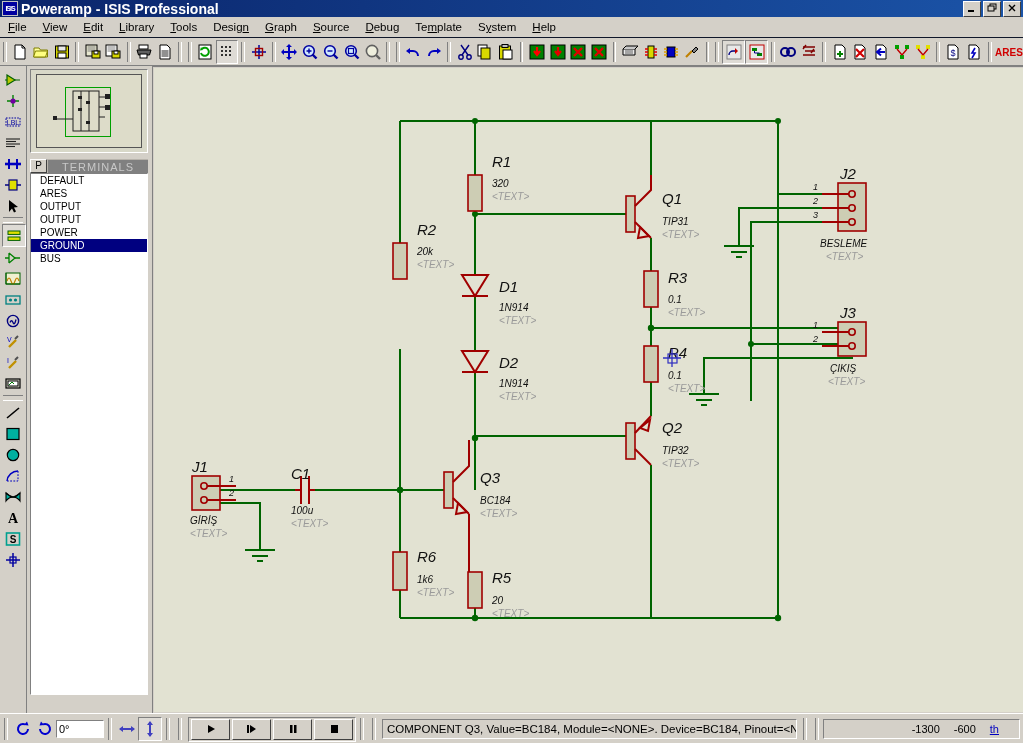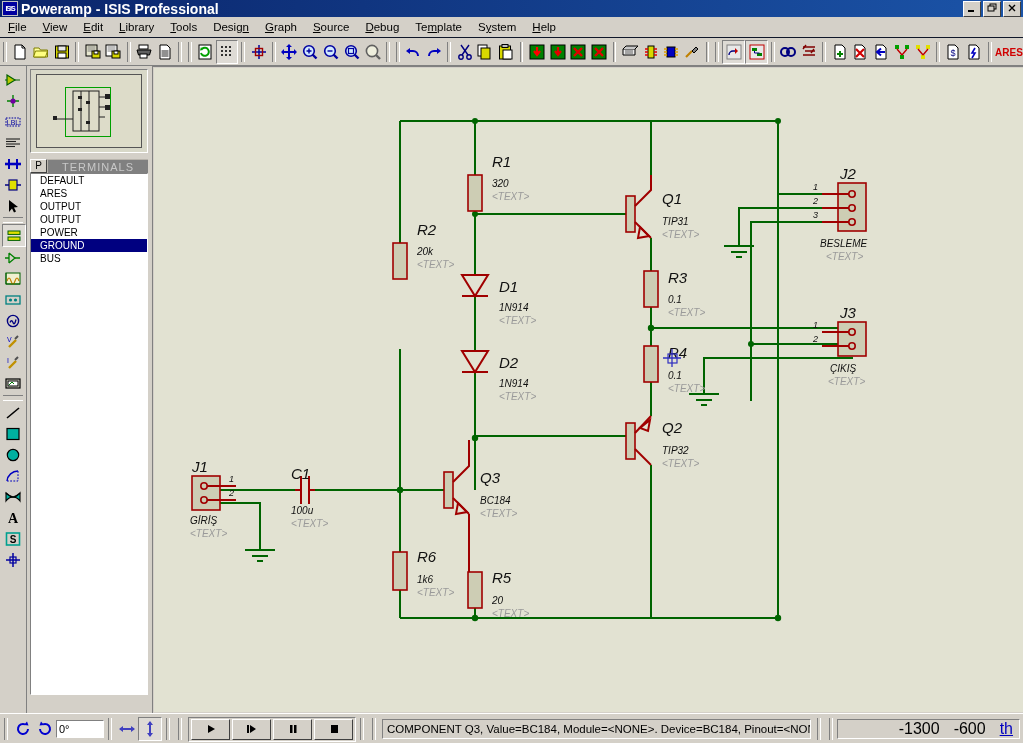--- a/index.html
+++ b/index.html
@@ -175,22 +175,22 @@
   .sb-msg{
     flex:1;height:18px;margin:0 2px;background:#d4d0c8;
     border-top:1px solid #808080;border-left:1px solid #808080;
     border-right:1px solid #fff;border-bottom:1px solid #fff;
     font-size:11.5px;line-height:18px;padding-left:4px;white-space:nowrap;overflow:hidden;
   }
   .sb-coord{
     width:175px;height:18px;margin-right:3px;background:#d4d0c8;
     border-top:1px solid #808080;border-left:1px solid #808080;
     border-right:1px solid #fff;border-bottom:1px solid #fff;
-    font-size:16px;line-height:18px;
-    display:flex;align-items:center;justify-content:flex-end;gap:14px;padding-right:6px;
+    font-size:11px;line-height:18px;
+    display:flex;align-items:center;justify-content:flex-end;gap:14px;padding-right:20px;
   }
   .sb-coord .th{color:#0000c0;text-decoration:underline;}
 </style>
 </head>
 <body>
 
 <div class="app">
 
   <div class="titlebar">
     <div class="title-ico">ISIS</div>

